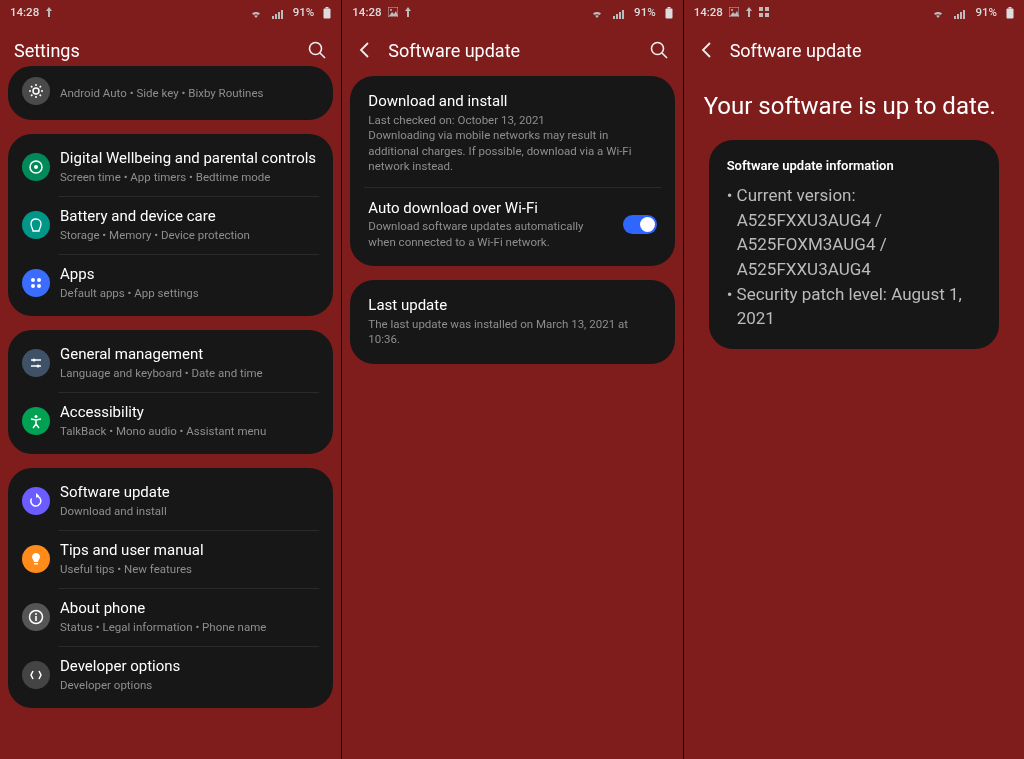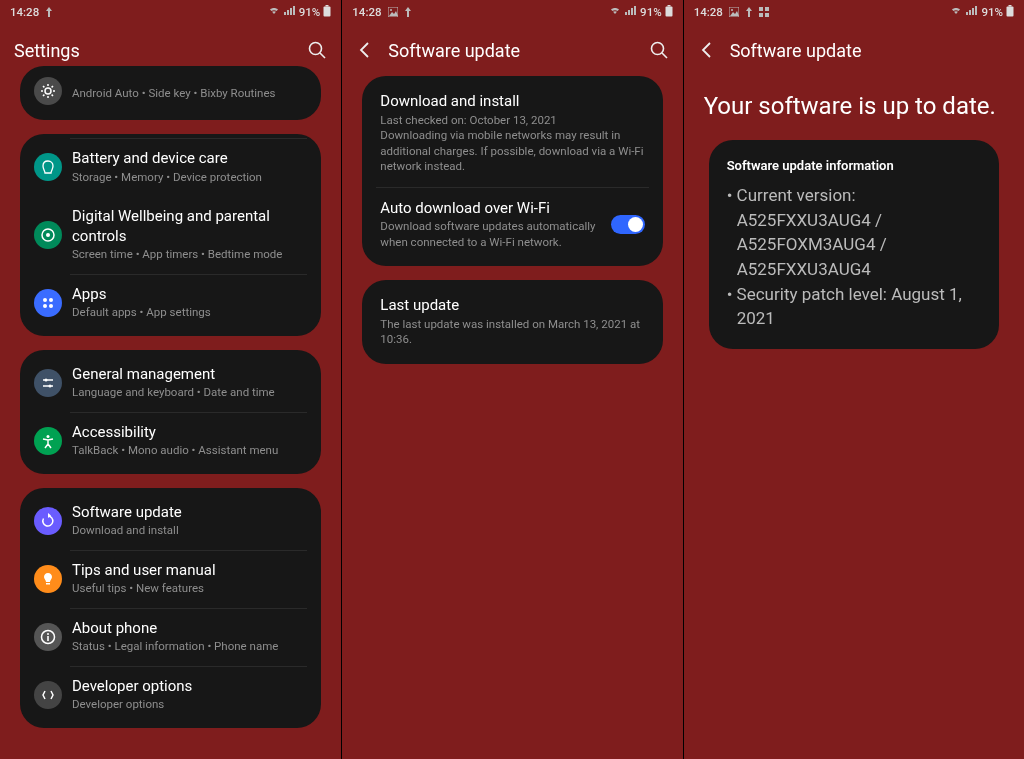--- a/index.html
+++ b/index.html
@@ -25,35 +25,35 @@
   .statusbar {
     height: 24px;
     display: flex;
     align-items: center;
     padding: 0 10px;
     font-size: 11.5px;
     font-weight: 500;
     color: #ddd;
   }
   .sb-left { display: flex; align-items: center; gap: 6px; }
-  .sb-right { margin-left: auto; display: flex; align-items: flex-start; gap: 3px; }
+  .sb-right { margin-left: auto; display: flex; align-items: flex-end; gap: 9px; }
   .sb-icon { display: inline-flex; align-items: center; }
   .sb-icon svg { display: block; }
   
   .header {
     display: flex;
     align-items: center;
     height: 52px;
     padding: 0 14px;
   }
   .header .back { margin-right: 14px; display: flex; }
   .header .title { font-size: 18px; font-weight: 400; flex: 1; }
   .header .search { margin-left: auto; display: flex; }
   
-  .content { padding: 0 20px; }
+  .content { padding: 0 8px; }
   .card {
     background: #171717;
     border-radius: 24px;
     margin-bottom: 14px;
     padding: 4px 0;
   }
   .row {
     display: flex;
     align-items: center;
     padding: 11px 16px 11px 14px;
@@ -172,41 +172,41 @@
               <path d="M8 1v2M8 13v2M1 8h2M13 8h2M3 3l1.4 1.4M11.6 11.6L13 13M3 13l1.4-1.4M11.6 4.4L13 3" stroke="#fff" stroke-width="1.5"></path>
             </svg>
           </div>
           <div class="row-text">
             <span class="row-title">Advanced features</span>
             <span class="row-sub">Android Auto  •  Side key  •  Bixby Routines</span>
           </div>
         </div>
       </div>
       <div class="card">
+        <div class="row">
+          <div class="icon-bubble" style="background: rgb(0, 138, 90);">
+            <svg viewBox="0 0 16 16">
+              <circle cx="8" cy="8" r="6" fill="none" stroke="#fff" stroke-width="1.5"></circle>
+              <circle cx="8" cy="8" r="2" fill="#fff"></circle>
+            </svg>
+          </div>
+          <div class="row-text">
+            <span class="row-title">Digital Wellbeing and parental controls</span>
+            <span class="row-sub">Screen time  •  App timers  •  Bedtime mode</span>
+          </div>
+        </div>
         <div class="row sep">
           <div class="icon-bubble" style="background: rgb(0, 150, 136);">
             <svg viewBox="0 0 16 16">
               <path d="M8 2 C5 2 3 4 3 7 C3 10 5 12 5 14 H11 C11 12 13 10 13 7 C13 4 11 2 8 2 Z" fill="none" stroke="#fff" stroke-width="1.3"></path>
             </svg>
           </div>
           <div class="row-text">
             <span class="row-title">Battery and device care</span>
             <span class="row-sub">Storage  •  Memory  •  Device protection</span>
-          </div>
-        </div>
-        <div class="row">
-          <div class="icon-bubble" style="background: rgb(0, 138, 90);">
-            <svg viewBox="0 0 16 16">
-              <circle cx="8" cy="8" r="6" fill="none" stroke="#fff" stroke-width="1.5"></circle>
-              <circle cx="8" cy="8" r="2" fill="#fff"></circle>
-            </svg>
-          </div>
-          <div class="row-text">
-            <span class="row-title">Digital Wellbeing and parental controls</span>
-            <span class="row-sub">Screen time  •  App timers  •  Bedtime mode</span>
           </div>
         </div>
         <div class="row sep">
           <div class="icon-bubble" style="background: rgb(58, 108, 255);">
             <svg viewBox="0 0 16 16">
               <circle cx="5" cy="5" r="2" fill="#fff"></circle>
               <circle cx="11" cy="5" r="2" fill="#fff"></circle>
               <circle cx="5" cy="11" r="2" fill="#fff"></circle>
               <circle cx="11" cy="11" r="2" fill="#fff"></circle>
             </svg>

